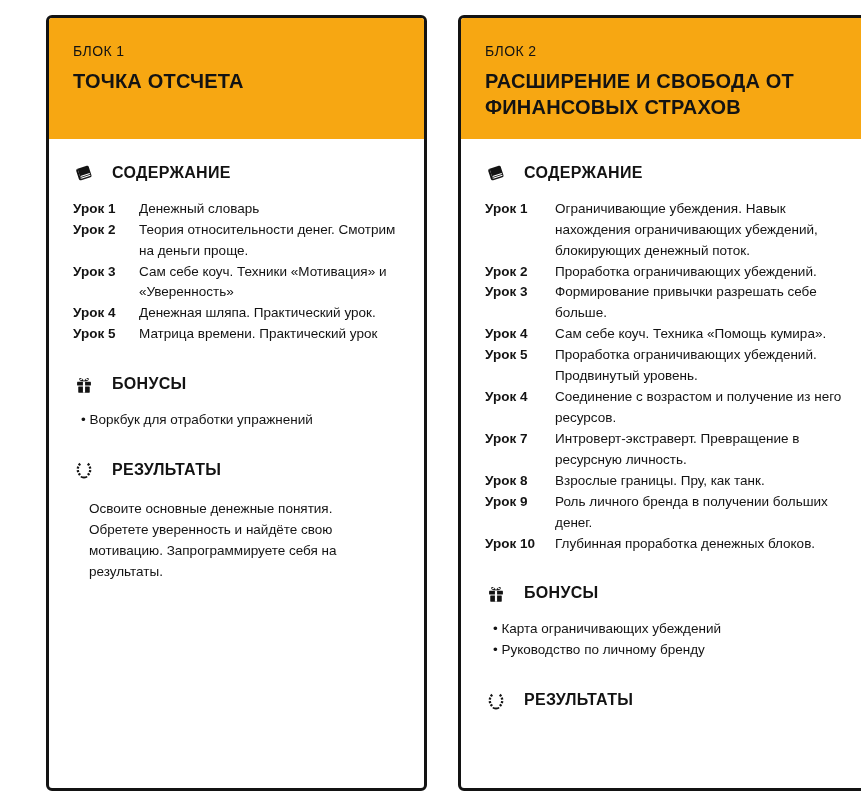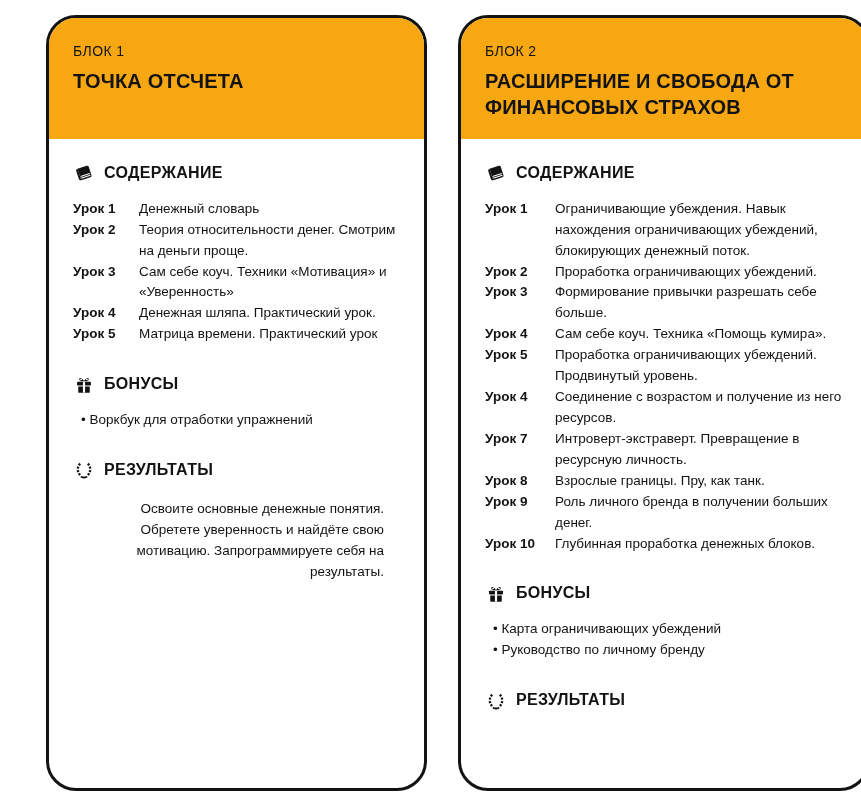--- a/index.html
+++ b/index.html
@@ -16,21 +16,21 @@
     background: #ffffff;
     overflow: hidden;
   }
   .card {
     position: absolute;
     top: 15px;
     height: 776px;
     box-sizing: border-box;
     background: #ffffff;
     border: 3px solid #131313;
-    border-radius: 30px;
+    border-radius: 6px;
     overflow: hidden;
   }
   .card-1 { left: 46px;  width: 381px; }
   .card-2 { left: 458px; width: 412px; }
 
   .card-header {
     box-sizing: border-box;
     height: 121px;
     padding: 25px 24px 0 24px;
   }
@@ -49,21 +49,21 @@
   }
 
   .card-body {
     padding: 22px 24px 0 24px;
     font-size: 13.5px;
     line-height: 1.55;
   }
   .section-heading {
     display: flex;
     align-items: center;
-    gap: 9px;
+    gap: 17px;
     margin: 27px 0 13px 0;
     font-size: 16px;
     font-weight: 700;
     letter-spacing: 0.3px;
   }
   .section-heading:first-child { margin-top: 0; }
   .icon {
     display: inline-flex;
     width: 22px;
     justify-content: center;
@@ -82,21 +82,20 @@
   .bonus-list {
     margin: 8px;
     padding: 0;
     list-style: none;
   }
   .bonus-item::before { content: "• "; }
 
   .results {
     margin: 16px;
     max-width: 332px;
-    text-align: right;
   }
 </style>
 </head>
 <body>
 
 <div class="page">
 
   <section class="card card-1">
     <header class="card-header" style="background:#F7A712">
       <div class="block-label">БЛОК 1</div>

